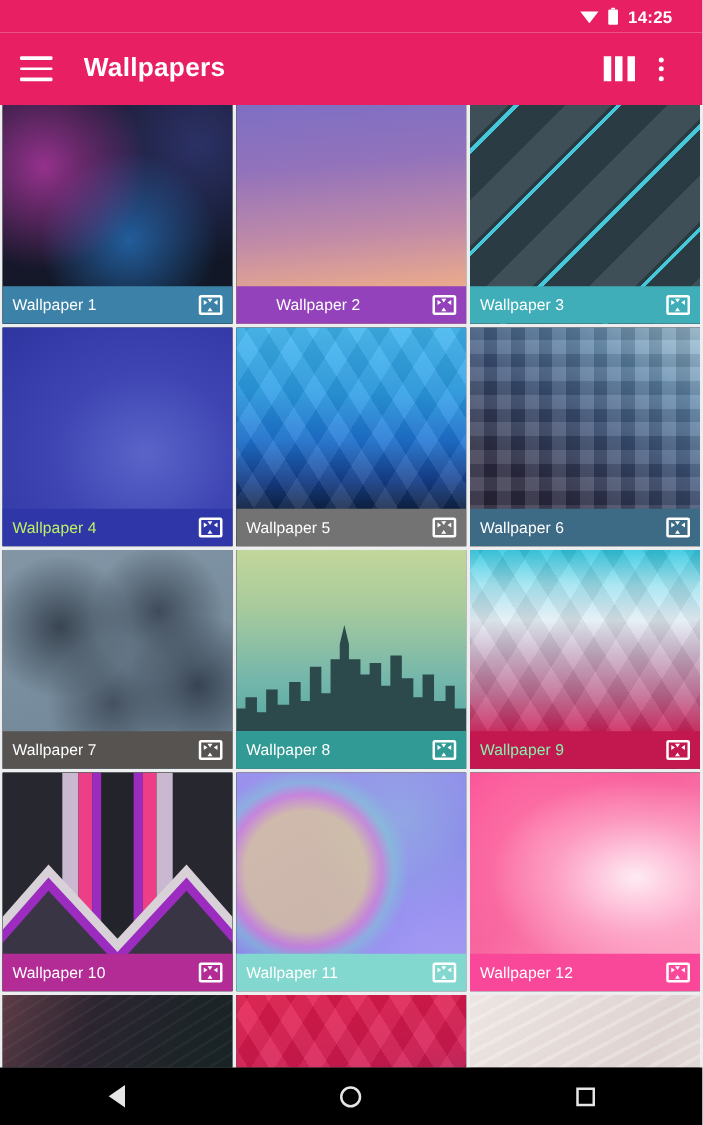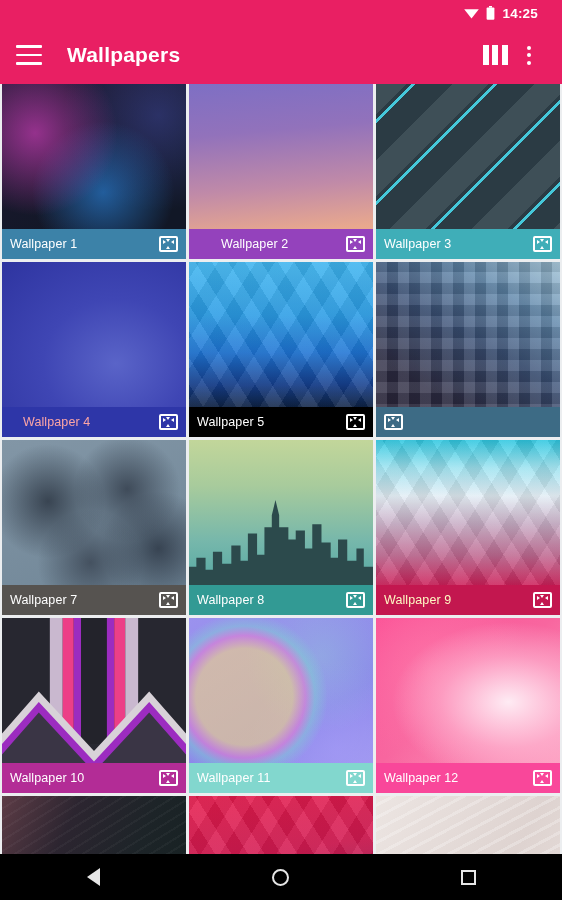--- a/index.html
+++ b/index.html
@@ -198,48 +198,49 @@
             <span class="ar a1"></span>
             <span class="ar a2"></span>
             <span class="ar a3"></span>
             <span class="ar a4"></span>
           </span>
         </div>
       </div>
       <div class="tile">
         <div class="thumb w4"></div>
         <div class="caption" style="background: rgb(46, 54, 168);">
-          <span class="cap-label" style="color: #fca5a5; margin-left: 13px;">Wallpaper 4</span>
+          <span class="cap-label" style="color: #bef264;">Wallpaper 4</span>
           <span class="fs-icon">
             <span class="bx"></span>
             <span class="ar a1"></span>
             <span class="ar a2"></span>
             <span class="ar a3"></span>
             <span class="ar a4"></span>
           </span>
         </div>
       </div>
       <div class="tile">
         <div class="thumb w5"></div>
         <div style="position: absolute; inset: 0px; background: repeating-linear-gradient(58deg, rgba(255, 255, 255, 0.07) 0px, rgba(255, 255, 255, 0.07) 14px, rgba(0, 0, 0, 0.05) 14px, rgba(0, 0, 0, 0.05) 28px), repeating-linear-gradient(-58deg, rgba(255, 255, 255, 0.06) 0px, rgba(255, 255, 255, 0.06) 16px, rgba(0, 0, 0, 0.05) 16px, rgba(0, 0, 0, 0.05) 32px);"></div>
-        <div class="caption" style="background: #000000;">
+        <div class="caption" style="background: #737373;">
           <span class="cap-label" style="color: rgb(255, 255, 255);">Wallpaper 5</span>
           <span class="fs-icon">
             <span class="bx"></span>
             <span class="ar a1"></span>
             <span class="ar a2"></span>
             <span class="ar a3"></span>
             <span class="ar a4"></span>
           </span>
         </div>
       </div>
       <div class="tile">
         <div class="thumb w6"></div>
         <div style="position: absolute; inset: 0px; background: repeating-linear-gradient(90deg, rgba(255, 255, 255, 0.1) 0px, rgba(255, 255, 255, 0.1) 11px, rgba(0, 0, 0, 0.1) 11px, rgba(0, 0, 0, 0.1) 22px), repeating-linear-gradient(0deg, rgba(255, 255, 255, 0.09) 0px, rgba(255, 255, 255, 0.09) 11px, rgba(0, 0, 0, 0.09) 11px, rgba(0, 0, 0, 0.09) 22px);"></div>
         <div class="caption" style="background: rgb(61, 107, 133);">
+          <span class="cap-label" style="color: rgb(255, 255, 255);">Wallpaper 6</span>
           <span class="fs-icon">
             <span class="bx"></span>
             <span class="ar a1"></span>
             <span class="ar a2"></span>
             <span class="ar a3"></span>
             <span class="ar a4"></span>
           </span>
         </div>
       </div>
       <div class="tile">
@@ -268,21 +269,21 @@
             <span class="ar a2"></span>
             <span class="ar a3"></span>
             <span class="ar a4"></span>
           </span>
         </div>
       </div>
       <div class="tile">
         <div class="thumb w9"></div>
         <div style="position: absolute; inset: 0px; background: repeating-linear-gradient(58deg, rgba(255, 255, 255, 0.07) 0px, rgba(255, 255, 255, 0.07) 14px, rgba(0, 0, 0, 0.05) 14px, rgba(0, 0, 0, 0.05) 28px), repeating-linear-gradient(-58deg, rgba(255, 255, 255, 0.06) 0px, rgba(255, 255, 255, 0.06) 16px, rgba(0, 0, 0, 0.05) 16px, rgba(0, 0, 0, 0.05) 32px);"></div>
         <div class="caption" style="background: rgb(195, 23, 79);">
-          <span class="cap-label" style="color: #fef9c3;">Wallpaper 9</span>
+          <span class="cap-label" style="color: #86efac;">Wallpaper 9</span>
           <span class="fs-icon">
             <span class="bx"></span>
             <span class="ar a1"></span>
             <span class="ar a2"></span>
             <span class="ar a3"></span>
             <span class="ar a4"></span>
           </span>
         </div>
       </div>
       <div class="tile">

